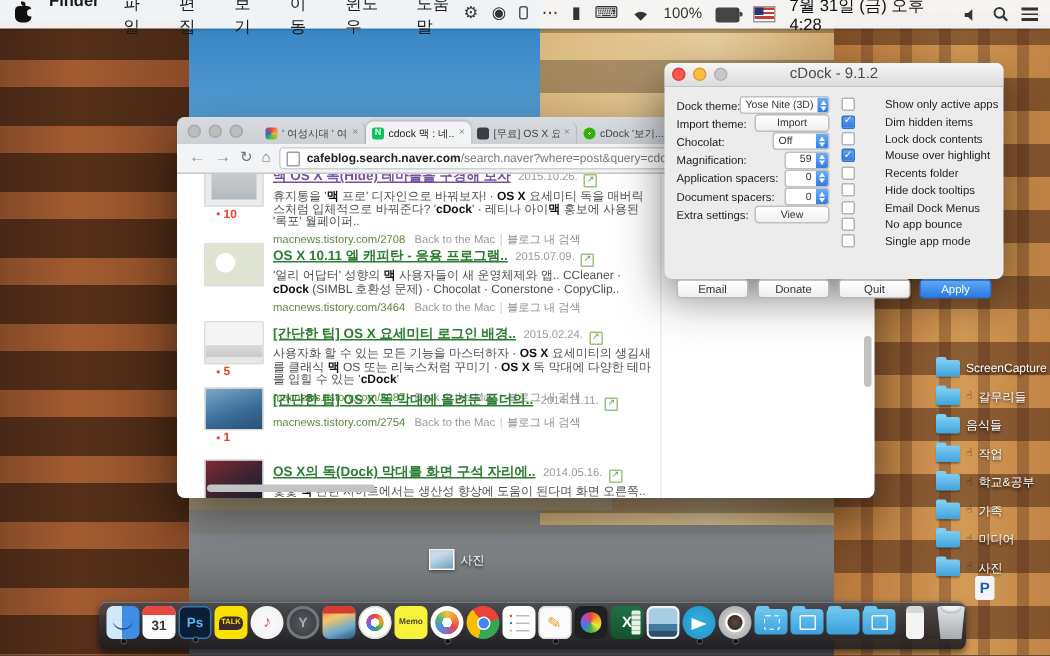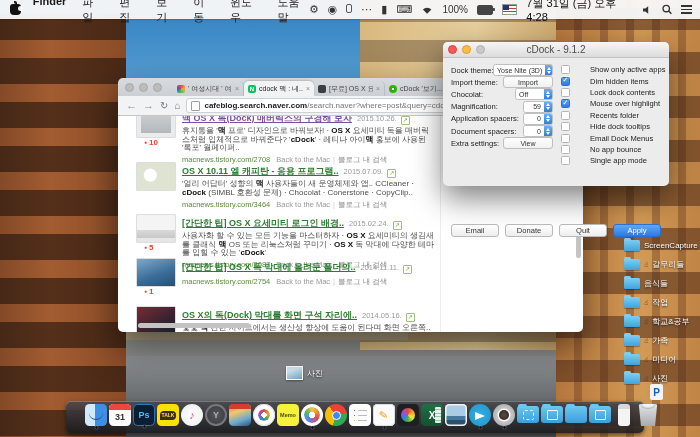--- a/index.html
+++ b/index.html
@@ -118,36 +118,36 @@
   .steps i.down{border-top:3px solid #fff;}
   .cbtn{height:10px;min-width:48px;background:linear-gradient(#fff,#f0f0f0);border:1px solid #bfbfbf;border-radius:3px;font-size:7px;color:#333;display:flex;align-items:center;justify-content:center;}
   #cdock-right{position:absolute;left:118px;top:6px;width:102px;}
   .chkrow{height:11.4px;display:flex;align-items:center;gap:20px;}
   .chk{width:7px;height:7px;border-radius:1.5px;border:1px solid #b5b5b5;background:#fff;flex:none;position:relative;}
   .chk.on{background:linear-gradient(#5aa2f0,#2e7ae0);border-color:#2e6fd0;}
   .chk.on::after{content:"✓";position:absolute;left:0.5px;top:-1.5px;color:#fff;font-size:7px;}
   .chklabel{font-size:7.6px;color:#222;white-space:nowrap;}
   #cdock-buttons{position:absolute;left:0;top:128px;width:226px;display:flex;justify-content:space-between;padding:0 8px;box-sizing:border-box;}
   .bbtn{height:11px;width:46px;background:linear-gradient(#fff,#ededed);border:1px solid #b9b9b9;border-radius:3px;
-    font-size:7.6px;color:#333;display:flex;align-items:center;justify-content:center;margin-top:38px;}
+    font-size:7.6px;color:#333;display:flex;align-items:center;justify-content:center;}
   .bbtn.primary{background:linear-gradient(#5ea8f5,#2d7ae4);border-color:#2a6ecf;color:#fff;}
   
   #desktop-icons{position:absolute;left:624px;top:236px;z-index:5;}
   .dicon{display:flex;align-items:center;gap:4px;height:19px;}
   .folder{width:16px;height:11px;border-radius:1.5px;background:linear-gradient(#7ecdf2,#3fa4de);position:relative;flex:none;box-shadow:0 1px 1px rgba(0,0,0,.3);}
   .folder::before{content:"";position:absolute;left:0;top:-2px;width:7px;height:3px;border-radius:1.5px 1.5px 0 0;background:#7ecdf2;}
   .dbadge{font-size:7px;color:#2b2b2b;flex:none;line-height:10px;}
   .dlabel{font-size:8px;color:#fff;text-shadow:0 1px 2px rgba(0,0,0,.85);white-space:nowrap;}
   #photo-file{position:absolute;left:286px;top:366px;display:flex;align-items:center;gap:4px;z-index:5;}
   #photo-file .pimg{width:15px;height:12px;background:linear-gradient(160deg,#cfe3ef 30%,#6fa1c2);border:1.5px solid #fff;box-shadow:0 1px 2px rgba(0,0,0,.4);}
   
   #dock{position:absolute;left:66px;top:401px;width:578px;height:32px;z-index:30;}
   #dock-shelf{position:absolute;left:0;top:0;width:100%;height:100%;border-radius:5px;
     background:linear-gradient(180deg,rgba(70,70,75,.85),rgba(25,25,28,.88));box-shadow:inset 0 1px 0 rgba(255,255,255,.25),0 2px 4px rgba(0,0,0,.5);}
-  #dock-items{position:absolute;left:19px;top:3px;display:flex;gap:2px;text-align:right;}
+  #dock-items{position:absolute;left:5px;top:3px;display:flex;gap:2px;text-align:right;}
   .di{width:22px;height:22px;border-radius:4.5px;position:relative;flex:none;display:flex;align-items:center;justify-content:center;overflow:visible;}
   .di .glyph{font-weight:bold;z-index:2;}
   .run{position:absolute;bottom:-3px;left:50%;margin-left:-1.5px;width:3px;height:3px;border-radius:50%;background:#0e0e0e;box-shadow:0 0 1px #fff;}
   .di-finder{background:linear-gradient(90deg,#cfeafd 0 46%,#3e8ee6 46%);}
   .di-finder::after{content:"";position:absolute;left:4px;bottom:6px;width:14px;height:6px;border-bottom:1.5px solid #1c4f91;border-radius:0 0 8px 8px;}
   .di-calendar{background:#fafafa;}
   .di-calendar::before{content:"";position:absolute;top:0;left:0;right:0;height:6px;background:#e8483f;border-radius:4.5px 4.5px 0 0;}
   .di-calendar .glyph{font-size:9px;color:#333;margin-top:4px;}
   .di-photoshop{background:#0a1e36;border:1px solid #2f76b5;box-sizing:border-box;}
   .di-photoshop .glyph{font-size:9px;color:#58b6f5;}
@@ -293,21 +293,21 @@
         <span id="page-ico"></span>
         <span id="url"><b>cafeblog.search.naver.com</b><span>/search.naver?where=post&amp;query=cdock+맥&amp;ie=utf8&amp;...</span></span>
       </div>
     </div>
     <div id="bcontent">
       <div id="results">
           <div class="result visited" style="top: -9px;">
             <div class="thumb screenshot"></div>
             <span class="rcount">10</span>
             <div class="rtext">
-              <div><a class="rtitle">맥 OS X 독(Dock) 매버릭스의 구경해 보자</a><span class="rdate">2015.10.26.</span><span class="extlink">↗</span></div>
+              <div><a class="rtitle">맥 OS X 독(Hide) 테마들을 구경해 보자</a><span class="rdate">2015.10.26.</span><span class="extlink">↗</span></div>
               <div class="rbody">휴지통을 '<b>맥</b> 프로' 디자인으로 바꿔보자! · <b>OS X</b> 요세미티 독을 매버릭스처럼 입체적으로 바꿔준다? '<b>cDock</b>' · 레티나 아이<b>맥</b> 홍보에 사용된 '록포' 월페이퍼..</div>
               <div class="rmeta"><span class="dom">macnews.tistory.com/2708</span><span style="color: rgb(153, 153, 153); margin-left: 4px;">  Back to the Mac</span><span class="sep">|</span><span style="color: rgb(138, 138, 138);">블로그 내 검색</span></div>
             </div>
           </div>
           <div class="result" style="top: 44px;">
             <div class="thumb xlogo"></div>
             <div class="rtext">
               <div><a class="rtitle">OS X 10.11 엘 캐피탄 - 응용 프로그램..</a><span class="rdate">2015.07.09.</span><span class="extlink">↗</span></div>
               <div class="rbody">'얼리 어답터' 성향의 <b>맥</b> 사용자들이 새 운영체제와 앱.. CCleaner · <b>cDock</b> (SIMBL 호환성 문제) · Chocolat · Conerstone · CopyClip..</div>
               <div class="rmeta"><span class="dom">macnews.tistory.com/3464</span><span style="color: rgb(153, 153, 153); margin-left: 4px;">  Back to the Mac</span><span class="sep">|</span><span style="color: rgb(138, 138, 138);">블로그 내 검색</span></div>

